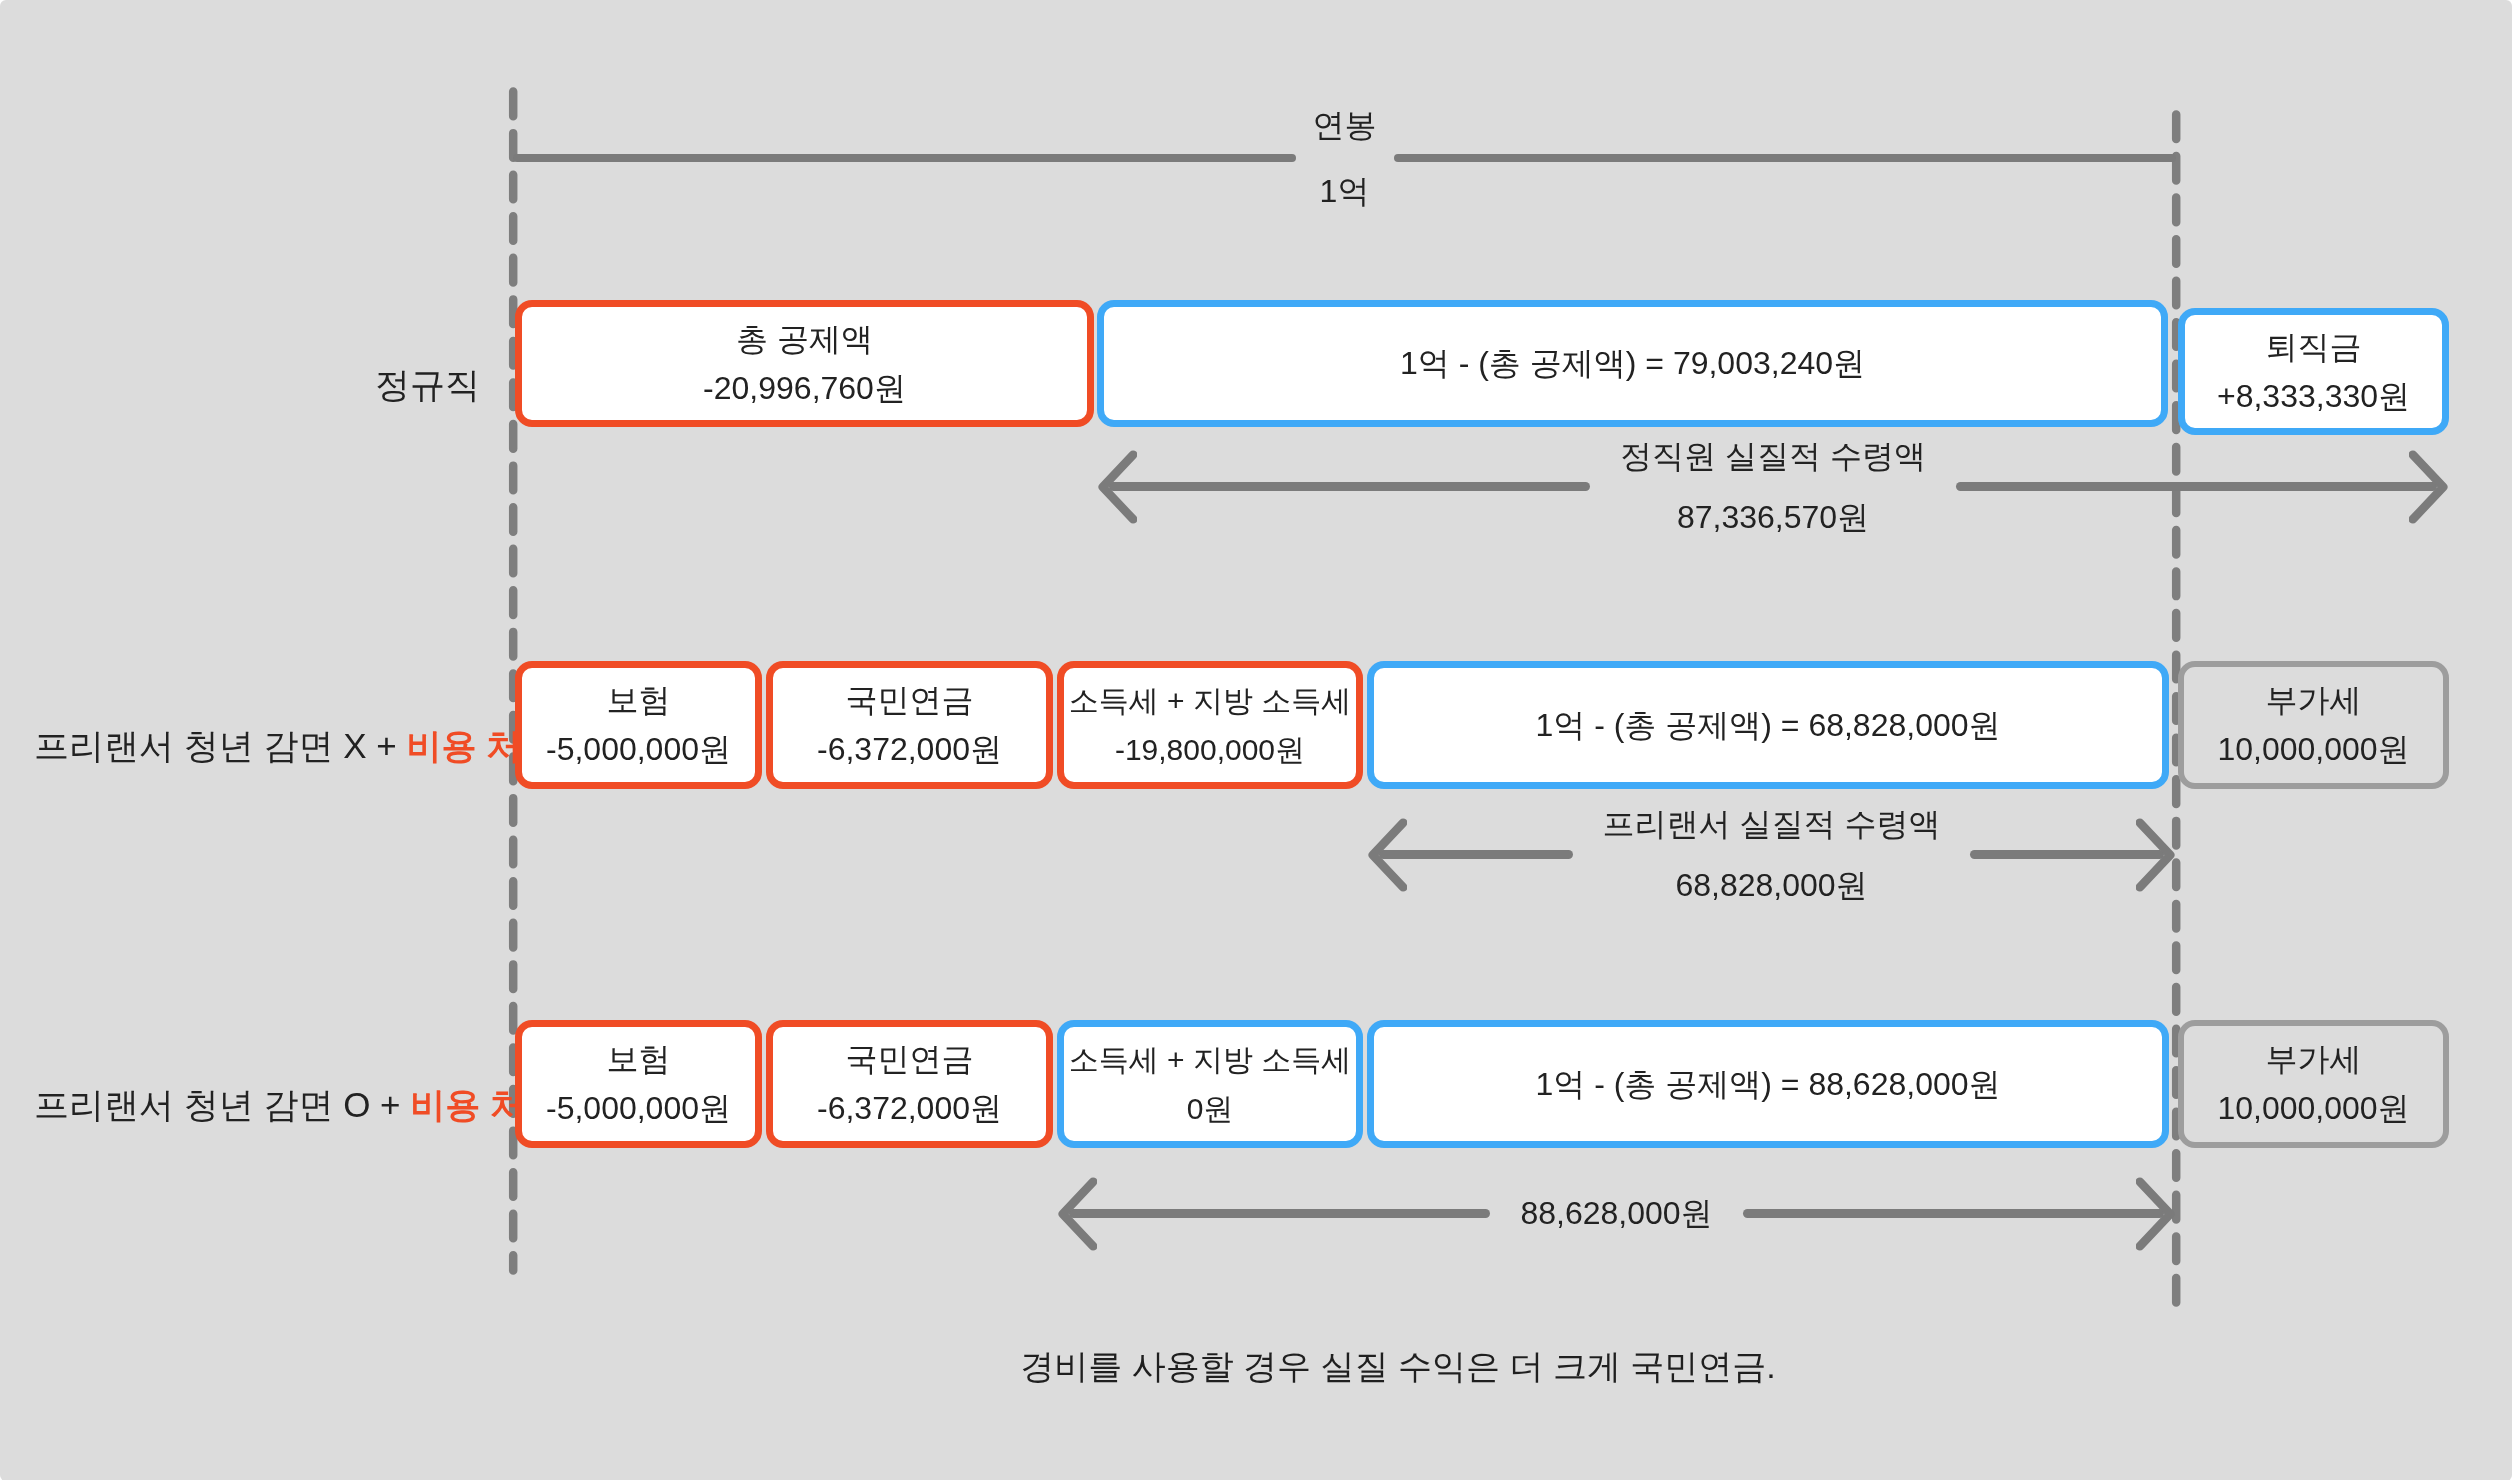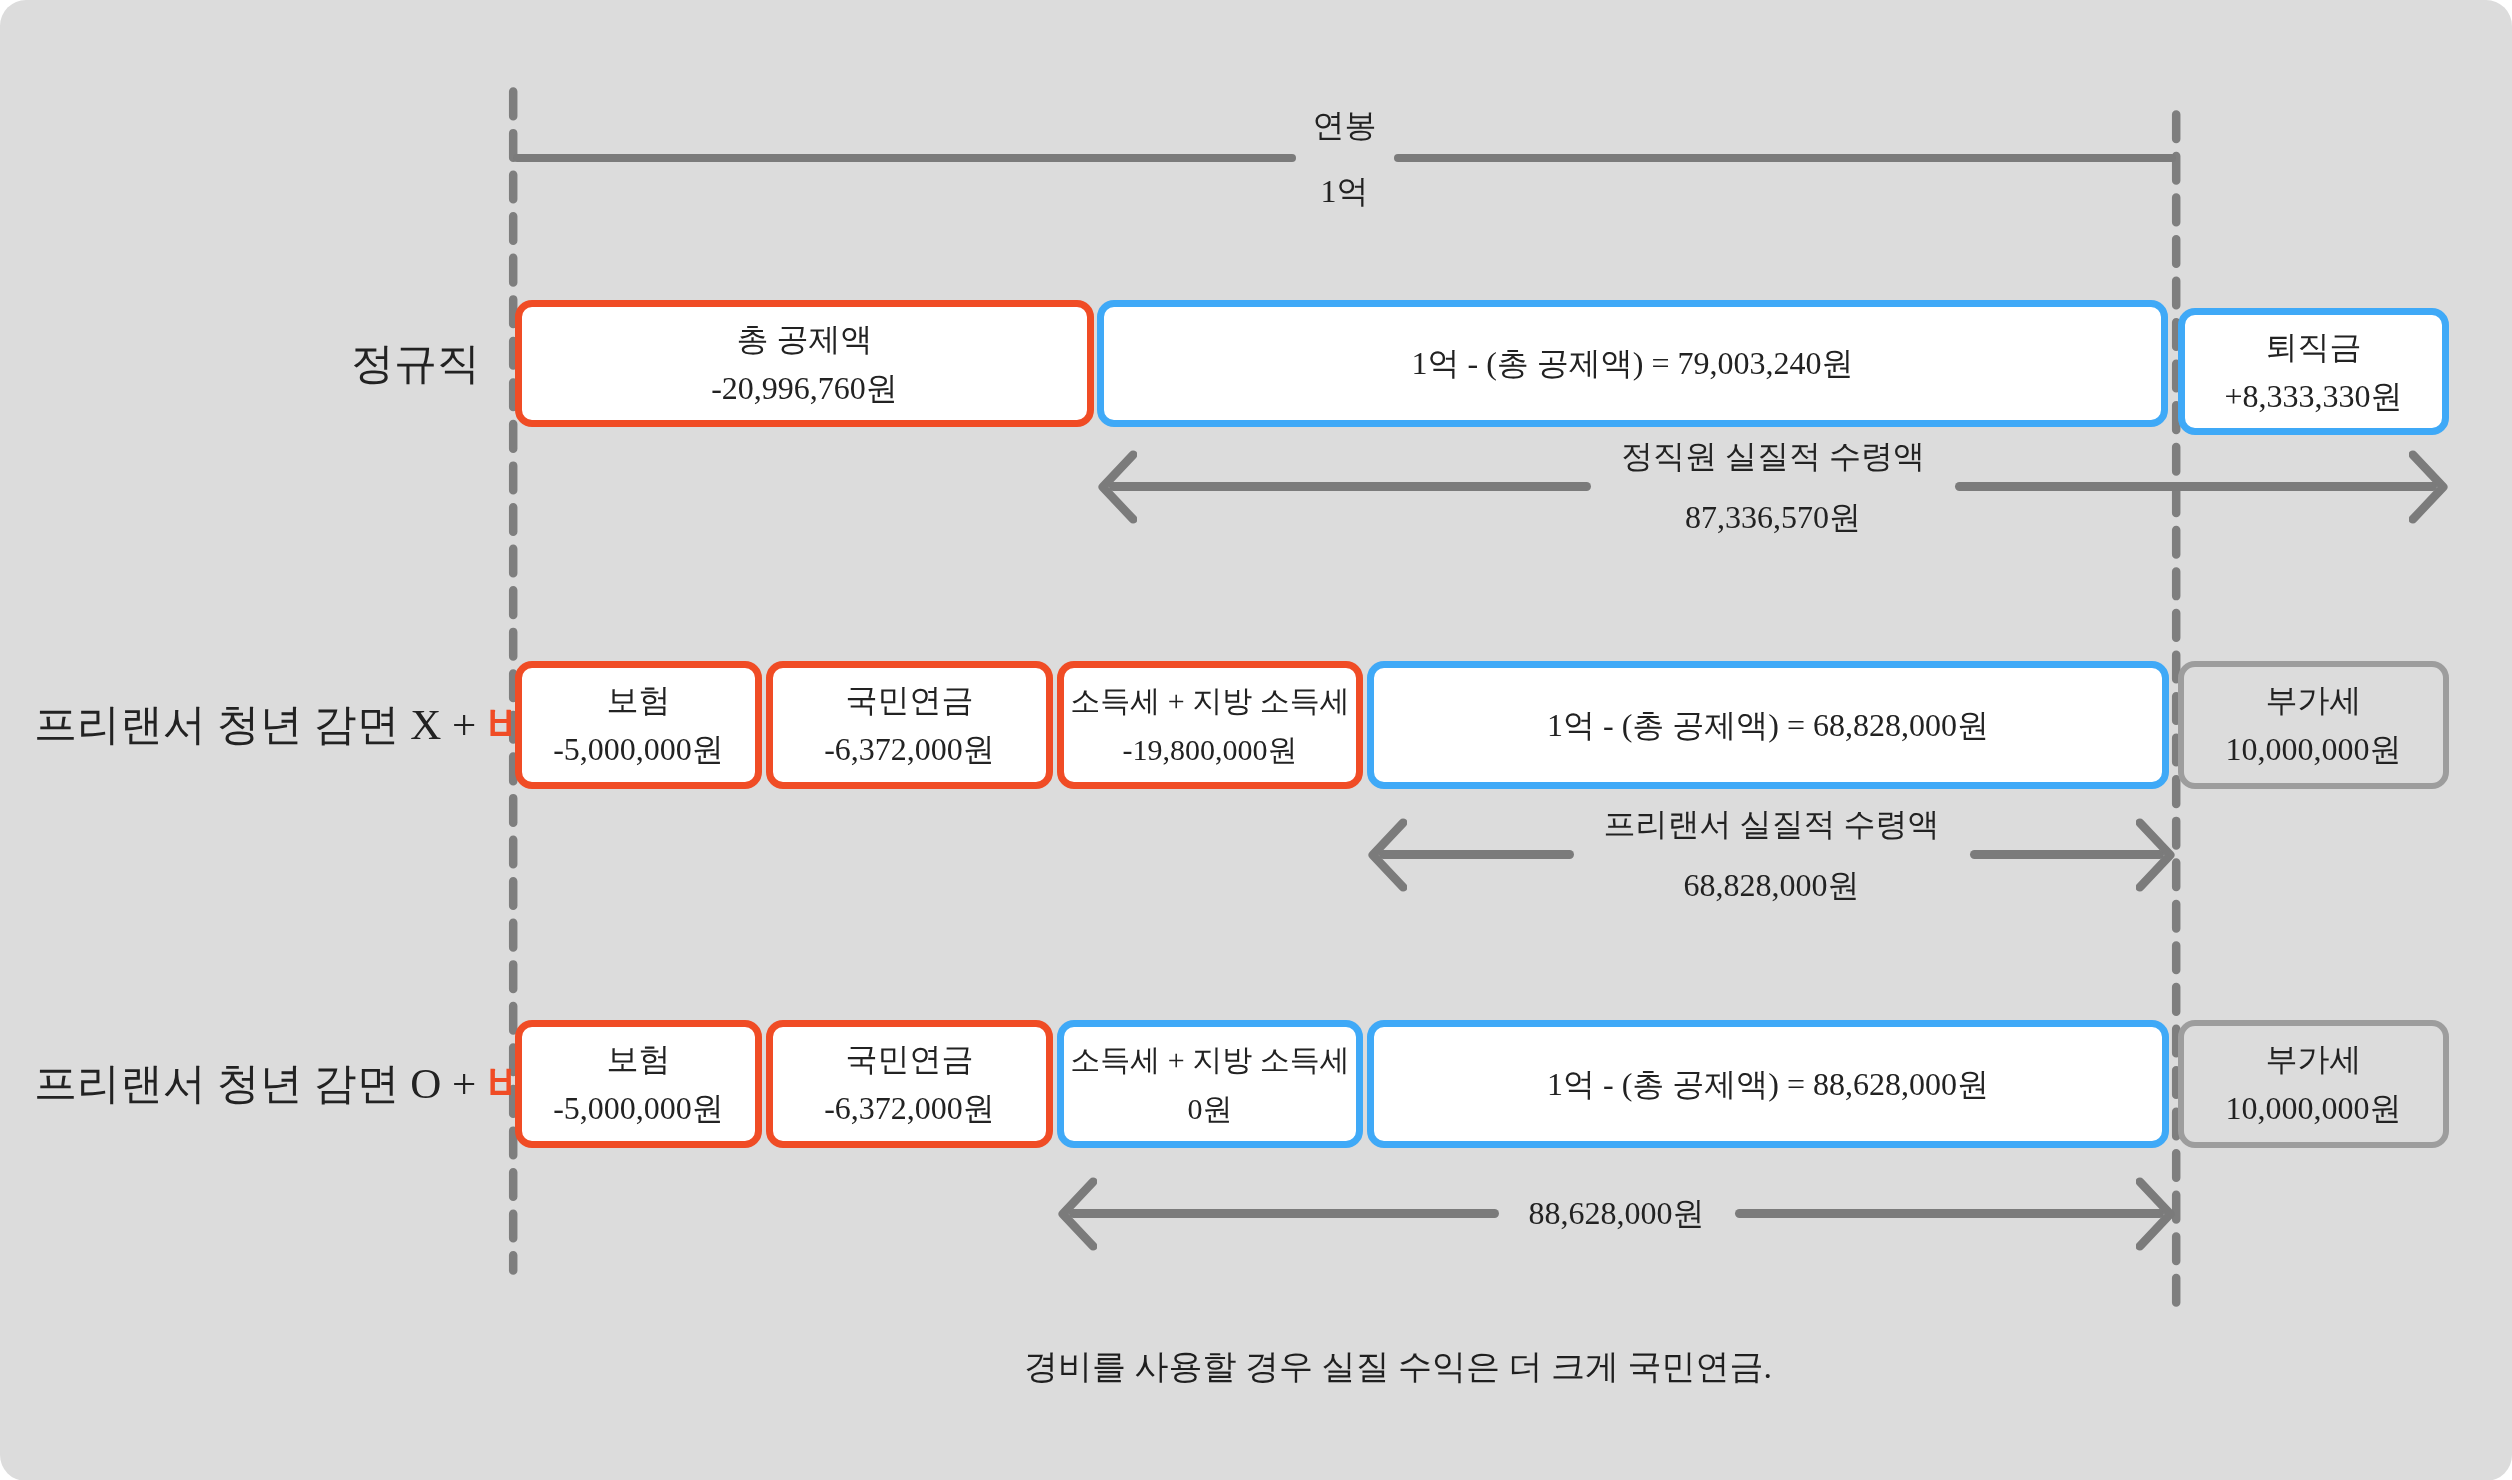--- a/index.html
+++ b/index.html
@@ -8,43 +8,43 @@
     --blue:#3fa9f7;
     --grayline:#7b7b7b;
     --graybox:#9d9d9d;
     --ink:#222222;
   }
   html,body{margin:0;padding:0;background:#ffffff;}
   #canvas{
     position:relative;
     width:2512px;height:1481px;
     background:var(--bg);
-    border-radius:26px;
+    border-radius:6px;
     overflow:hidden;
-    font-family:Liberation Serif, serif;
+    font-family:Liberation Sans, sans-serif;
     color:var(--ink);
   }
   .dashline{position:absolute;}
   .axis{position:absolute;display:flex;align-items:center;}
   .axis .seg{flex:1;height:8.5px;background:var(--grayline);border-radius:4.7px;}
   .axis .mid{display:flex;flex-direction:column;align-items:center;gap:24.6px;
     padding:0 17px;font-size:32px;font-weight:500;line-height:42px;white-space:nowrap;}
   .box{
     position:absolute;box-sizing:border-box;
     background:#ffffff;border:7.6px solid #000;border-radius:17px;
     display:flex;flex-direction:column;justify-content:center;align-items:center;
     font-size:32px;font-weight:500;line-height:49px;color:var(--ink);
     text-align:center;white-space:nowrap;
   }
   .box.red{border-color:var(--red);}
   .box.blue{border-color:var(--blue);}
   .box.gray{border-color:var(--graybox);background:transparent;border-width:6.6px;}
   .row-label{
-    position:absolute;font-size:43px;font-weight:500;line-height:43px;
-    text-align:right;white-space:nowrap;color:var(--ink);
+    position:absolute;font-size:35px;font-weight:500;line-height:43px;
+    text-align:right;white-space:nowrap;color:var(--ink);margin-top:21px;
   }
   .row-label .redpart{color:var(--red);font-weight:700;}
   .arrow{position:absolute;display:flex;align-items:center;}
   .arrow .aline{flex:1;height:8.5px;background:var(--grayline);border-radius:4.7px;}
   .arrow .aline.l{margin-left:-28px;}
   .arrow .aline.r{margin-right:-28px;}
   .arrow .atext{
     display:flex;flex-direction:column;align-items:center;gap:18px;
     padding:0 30px;font-size:32px;font-weight:500;line-height:43px;
     white-space:nowrap;color:var(--ink);

